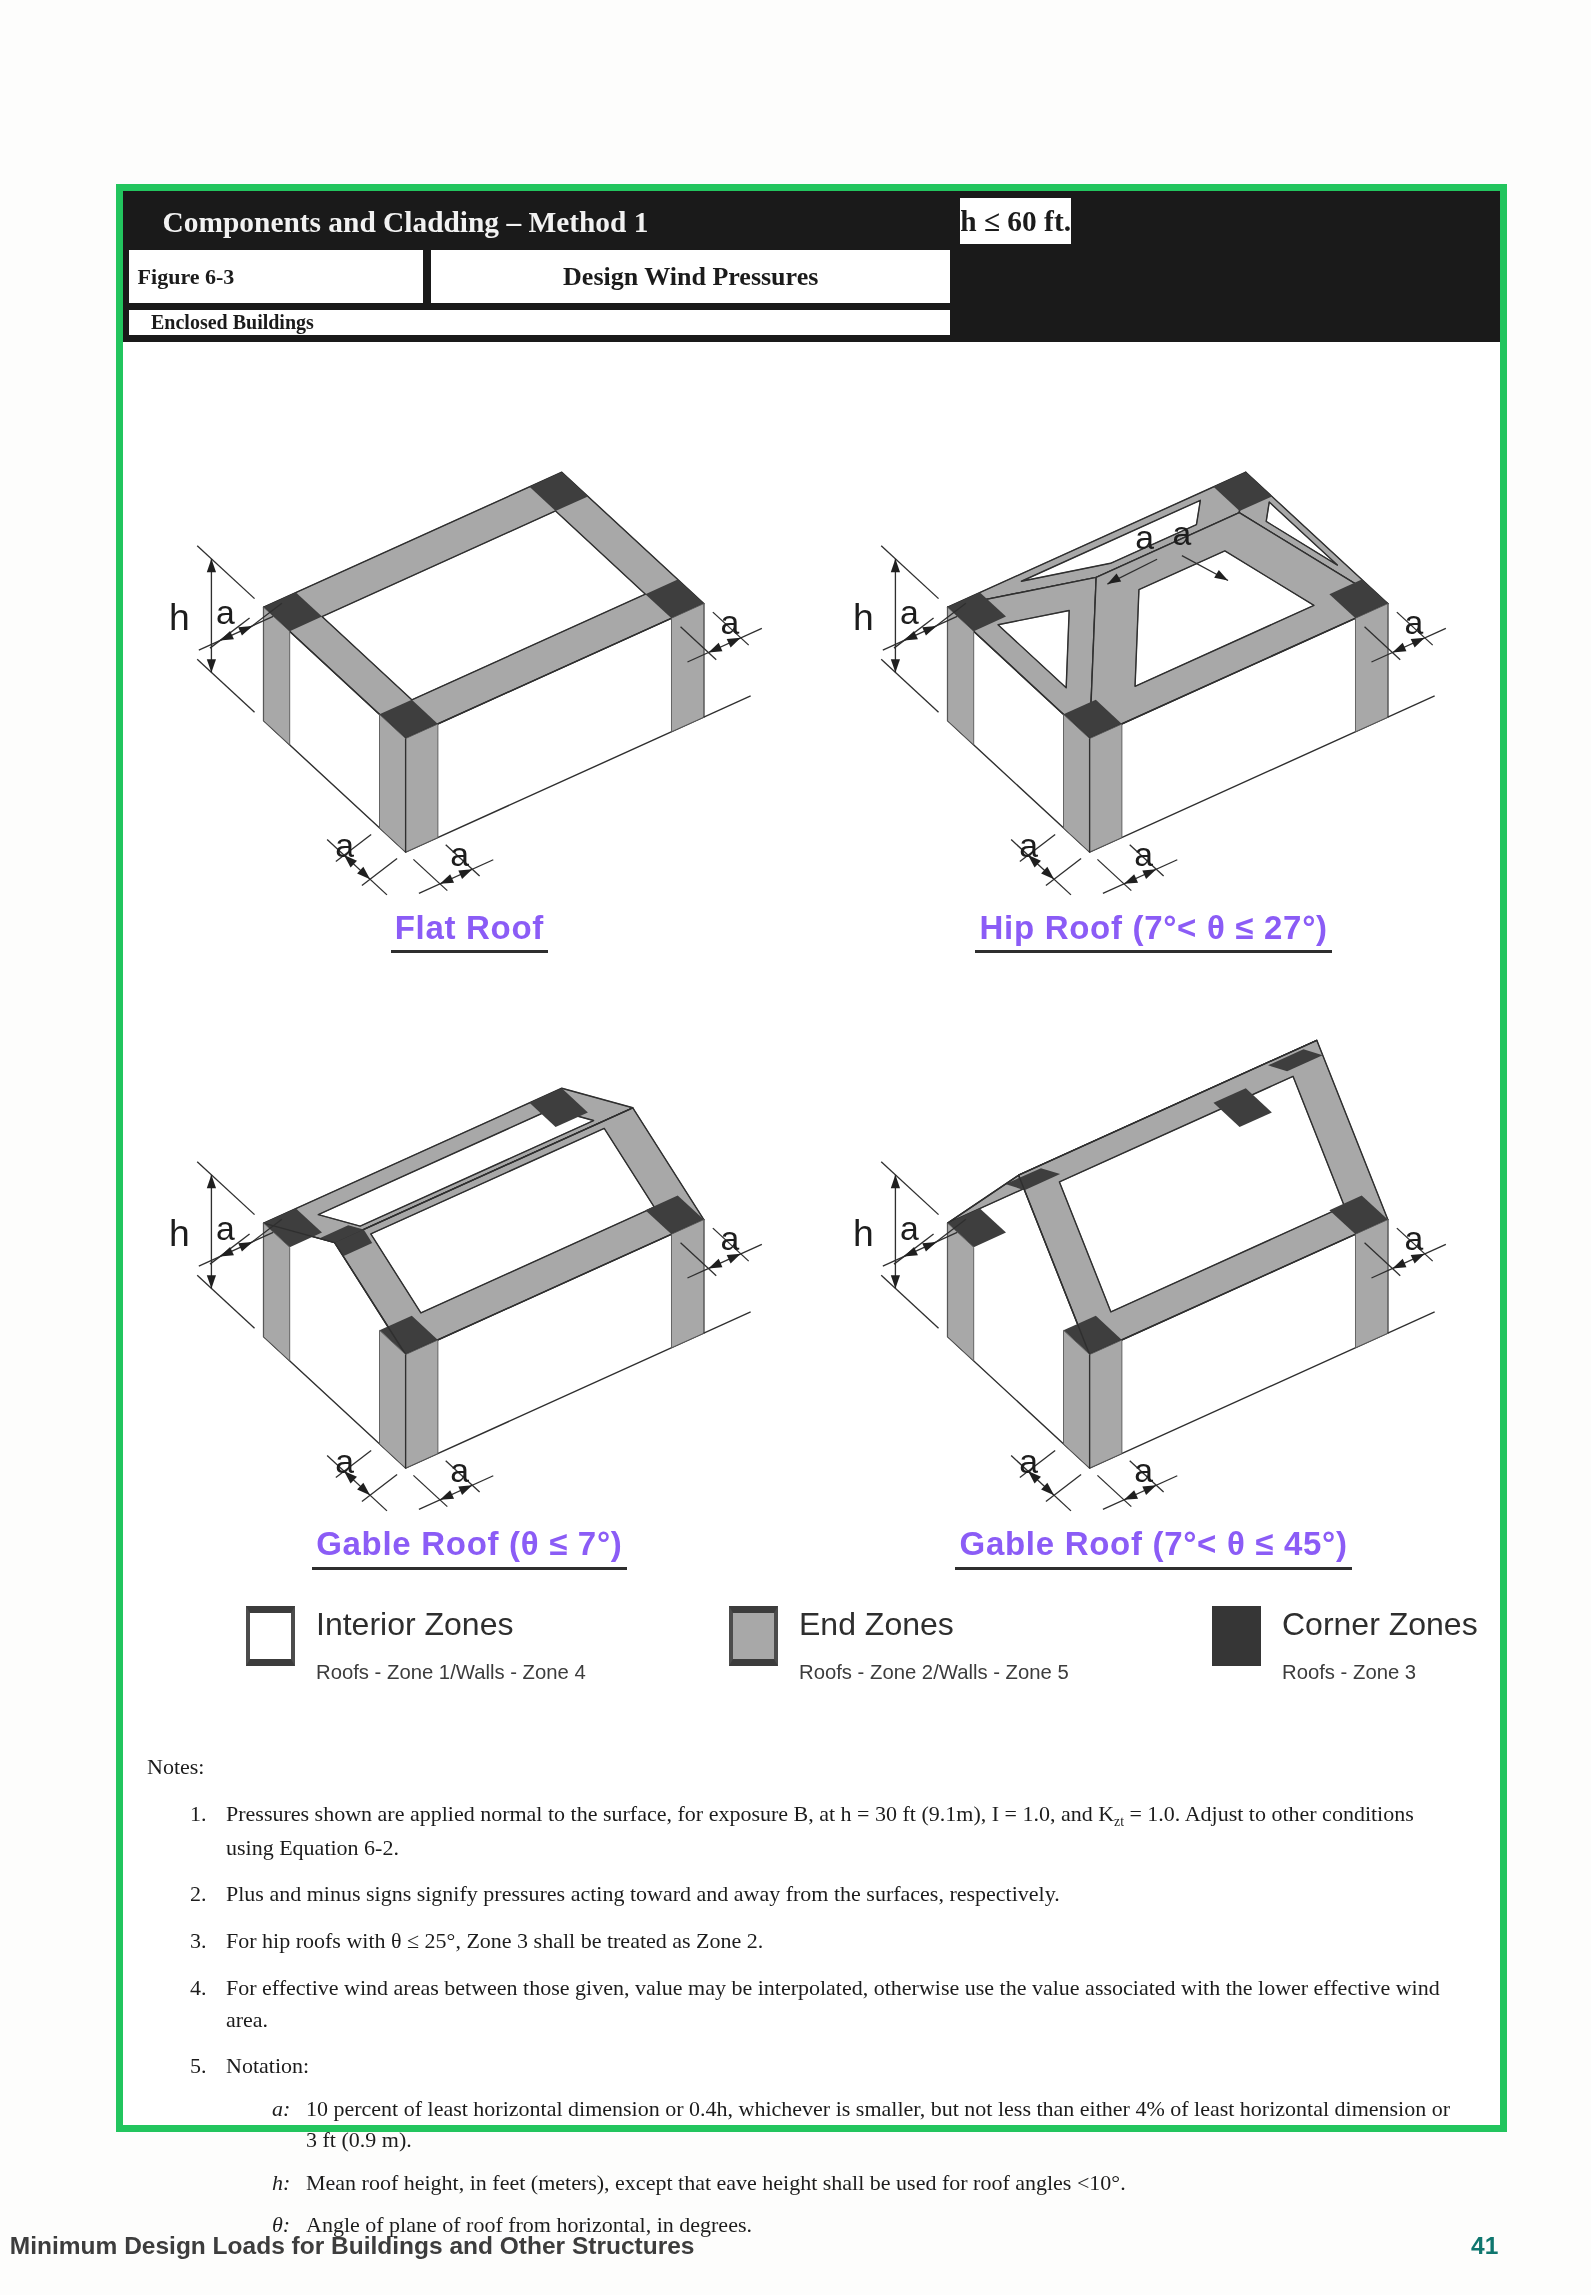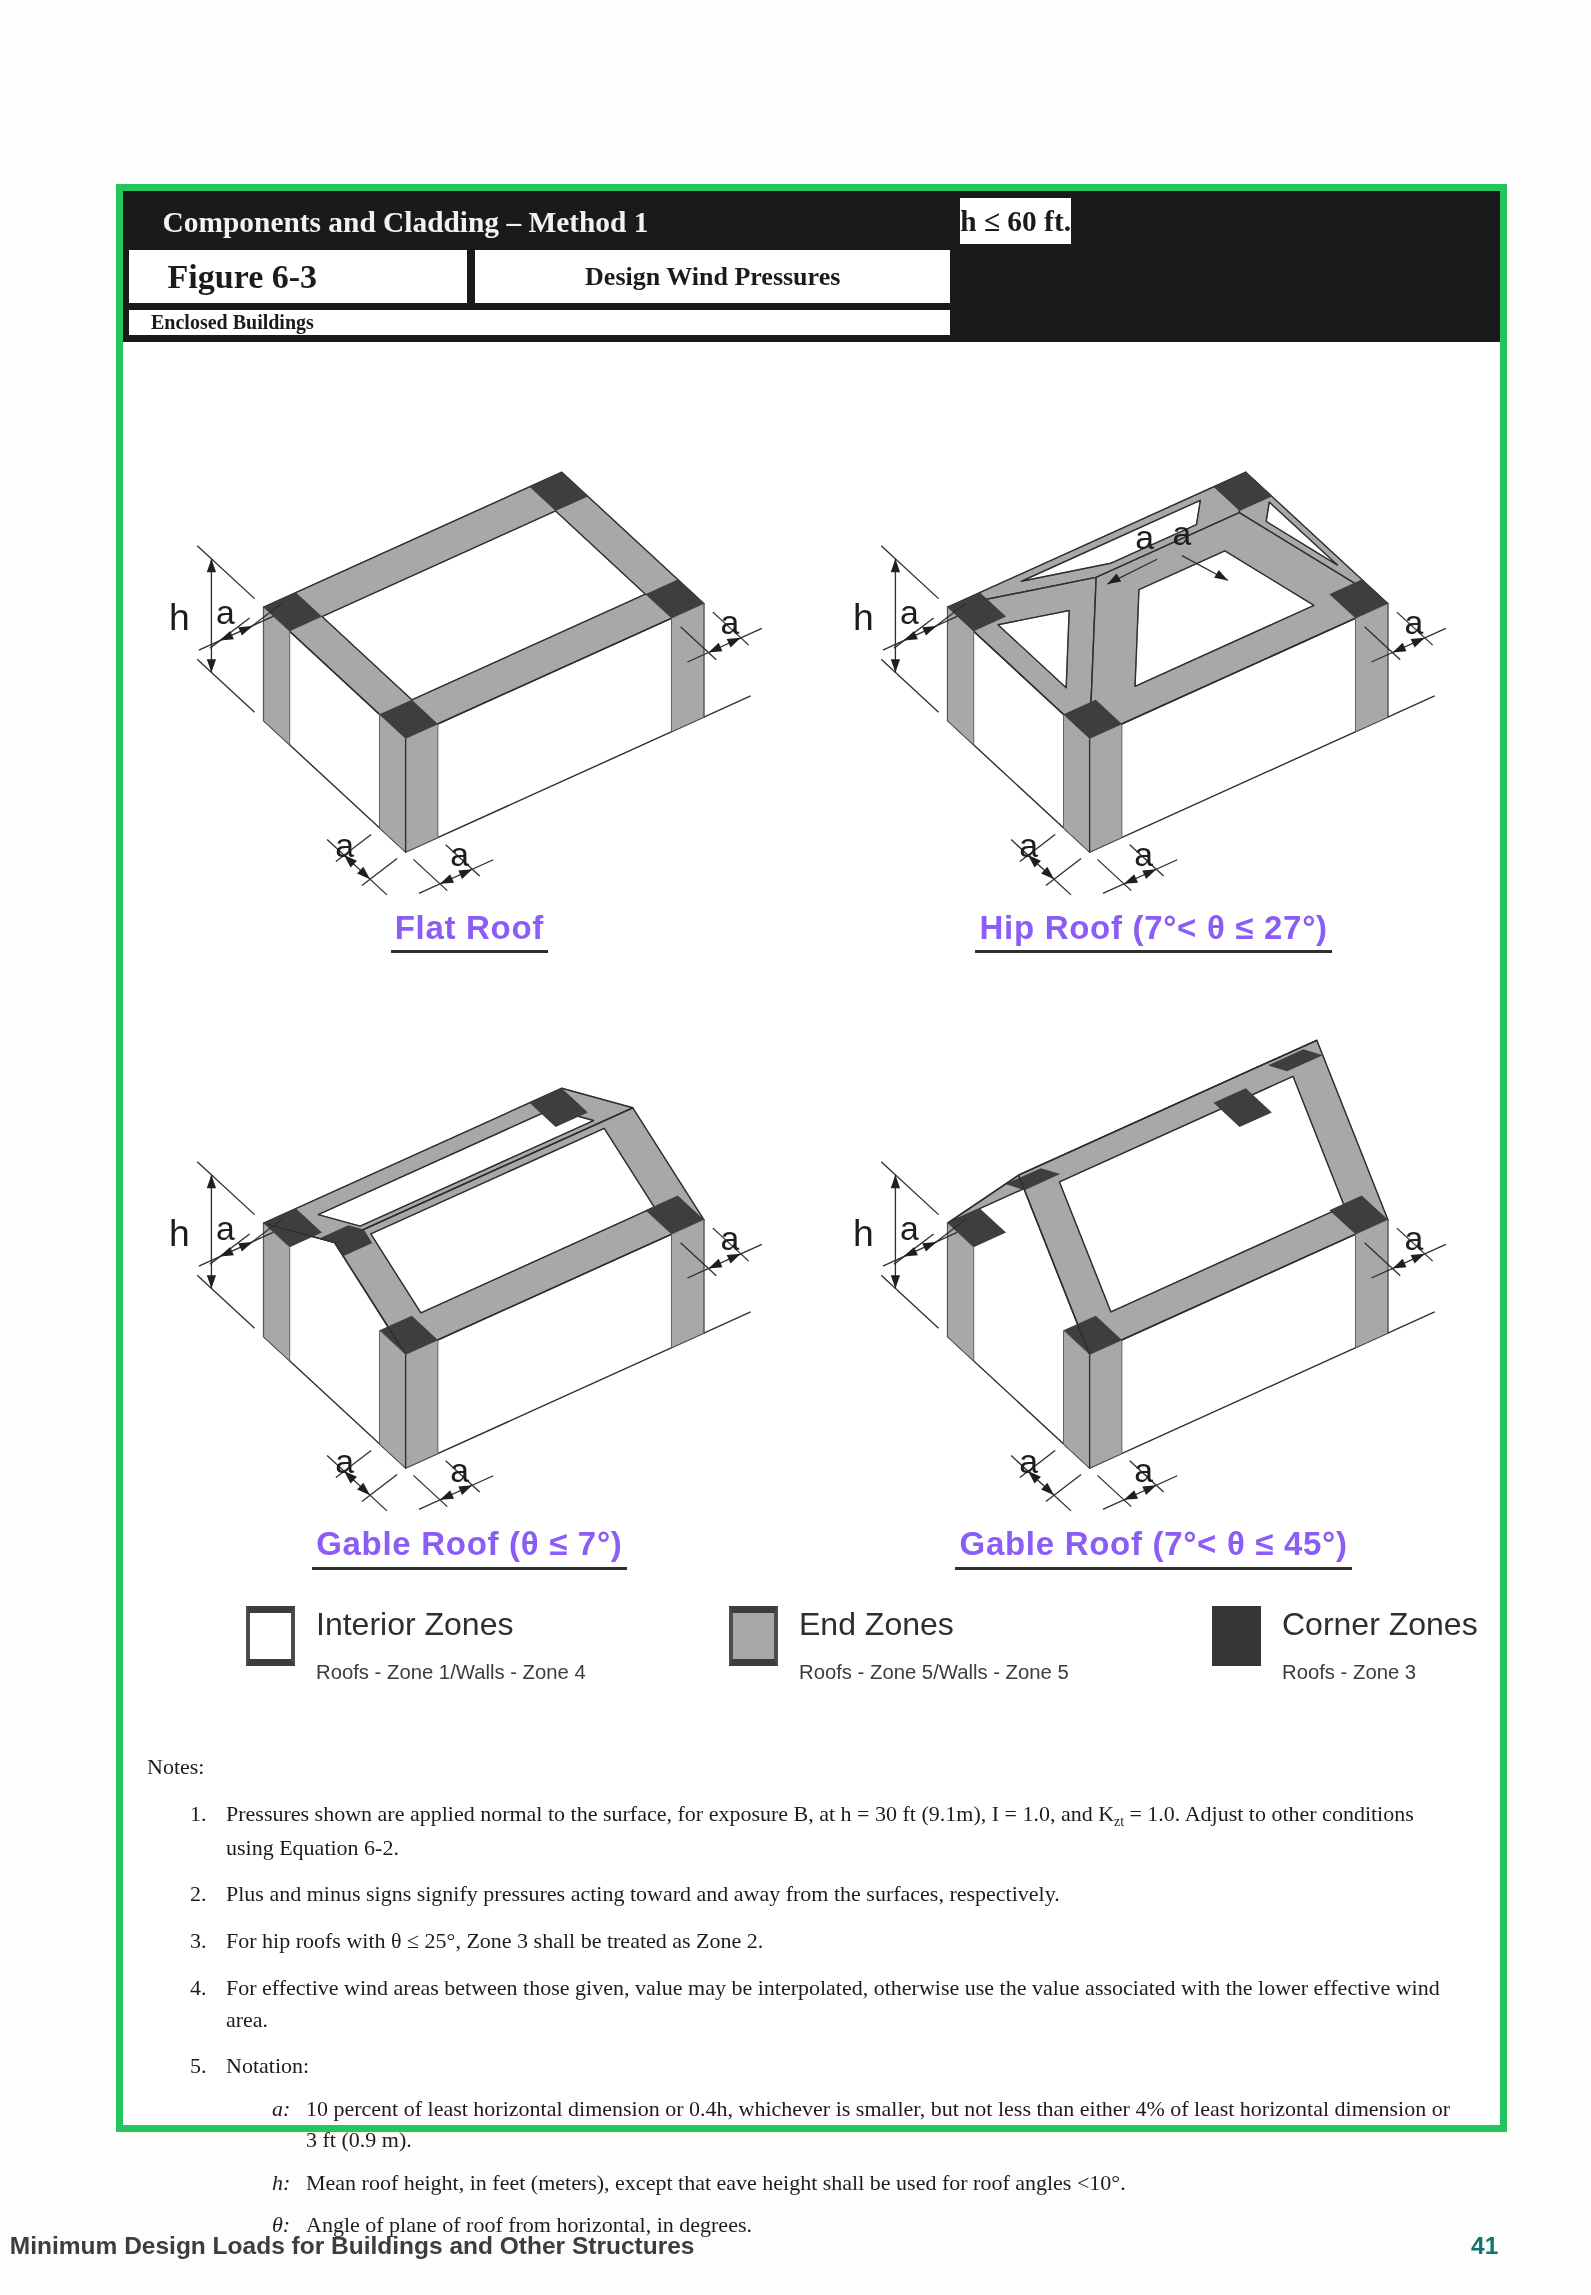--- a/index.html
+++ b/index.html
@@ -10,22 +10,22 @@
   .figure-box{position:absolute;left:116px;top:184px;width:1391px;height:1948px;
               border:7px solid #22c55e;box-sizing:border-box;background:#fff;}
 
   
   .fig-header{display:flex;background:#1a1a1a;height:151px;}
   .hdr-left{width:833px;flex:none;display:flex;flex-direction:column;
             box-sizing:border-box;padding:0 5.6px 7px 5.6px;}
   .hdr-title{height:59px;line-height:62px;color:#f2f2f2;font-weight:bold;font-size:29.4px;
              padding-left:34px;white-space:nowrap;}
   .hdr-r2{display:flex;gap:8.4px;height:53px;}
-  .hdr-fig{width:338px;flex:none;background:#fff;font-weight:bold;font-size:34px;
-           line-height:53px;padding-left:39px;box-sizing:border-box;}
+  .hdr-fig{width:294px;flex:none;background:#fff;font-weight:bold;font-size:22px;
+           line-height:53px;padding-left:9px;box-sizing:border-box;}
   .hdr-sub{flex:1;background:#fff;font-weight:bold;font-size:26px;line-height:53px;
            text-align:center;}
   .hdr-r3{margin-top:7px;flex:1;background:#fff;font-weight:bold;font-size:20px;
           display:flex;align-items:center;padding-left:22.4px;}
   .hdr-right{flex:1;display:flex;flex-direction:row;box-sizing:border-box;
              padding:7px 8.4px 8.4px 4.2px;gap:8.4px;background:#1a1a1a;}
   .hdr-hlimit{height:46px;background:#fff;font-weight:bold;font-size:29.4px;
               display:flex;align-items:center;justify-content:center;}
   .hdr-scope{flex:1;background:#fff;font-weight:bold;font-size:43px;
              display:flex;align-items:center;justify-content:center;letter-spacing:0.7px;}
@@ -344,21 +344,21 @@
         <div class="legend-swatch sw-interior"></div>
         <div class="legend-text">
           <div class="legend-name">Interior Zones</div>
           <div class="legend-detail">Roofs - Zone 1/Walls - Zone 4</div>
         </div>
       </div>
       <div class="legend-item">
         <div class="legend-swatch sw-end"></div>
         <div class="legend-text">
           <div class="legend-name">End Zones</div>
-          <div class="legend-detail">Roofs - Zone 5/Walls - Zone 5</div>
+          <div class="legend-detail">Roofs - Zone 2/Walls - Zone 5</div>
         </div>
       </div>
       <div class="legend-item">
         <div class="legend-swatch sw-corner"></div>
         <div class="legend-text">
           <div class="legend-name">Corner Zones</div>
           <div class="legend-detail">Roofs - Zone 3</div>
         </div>
       </div>
     </div>

